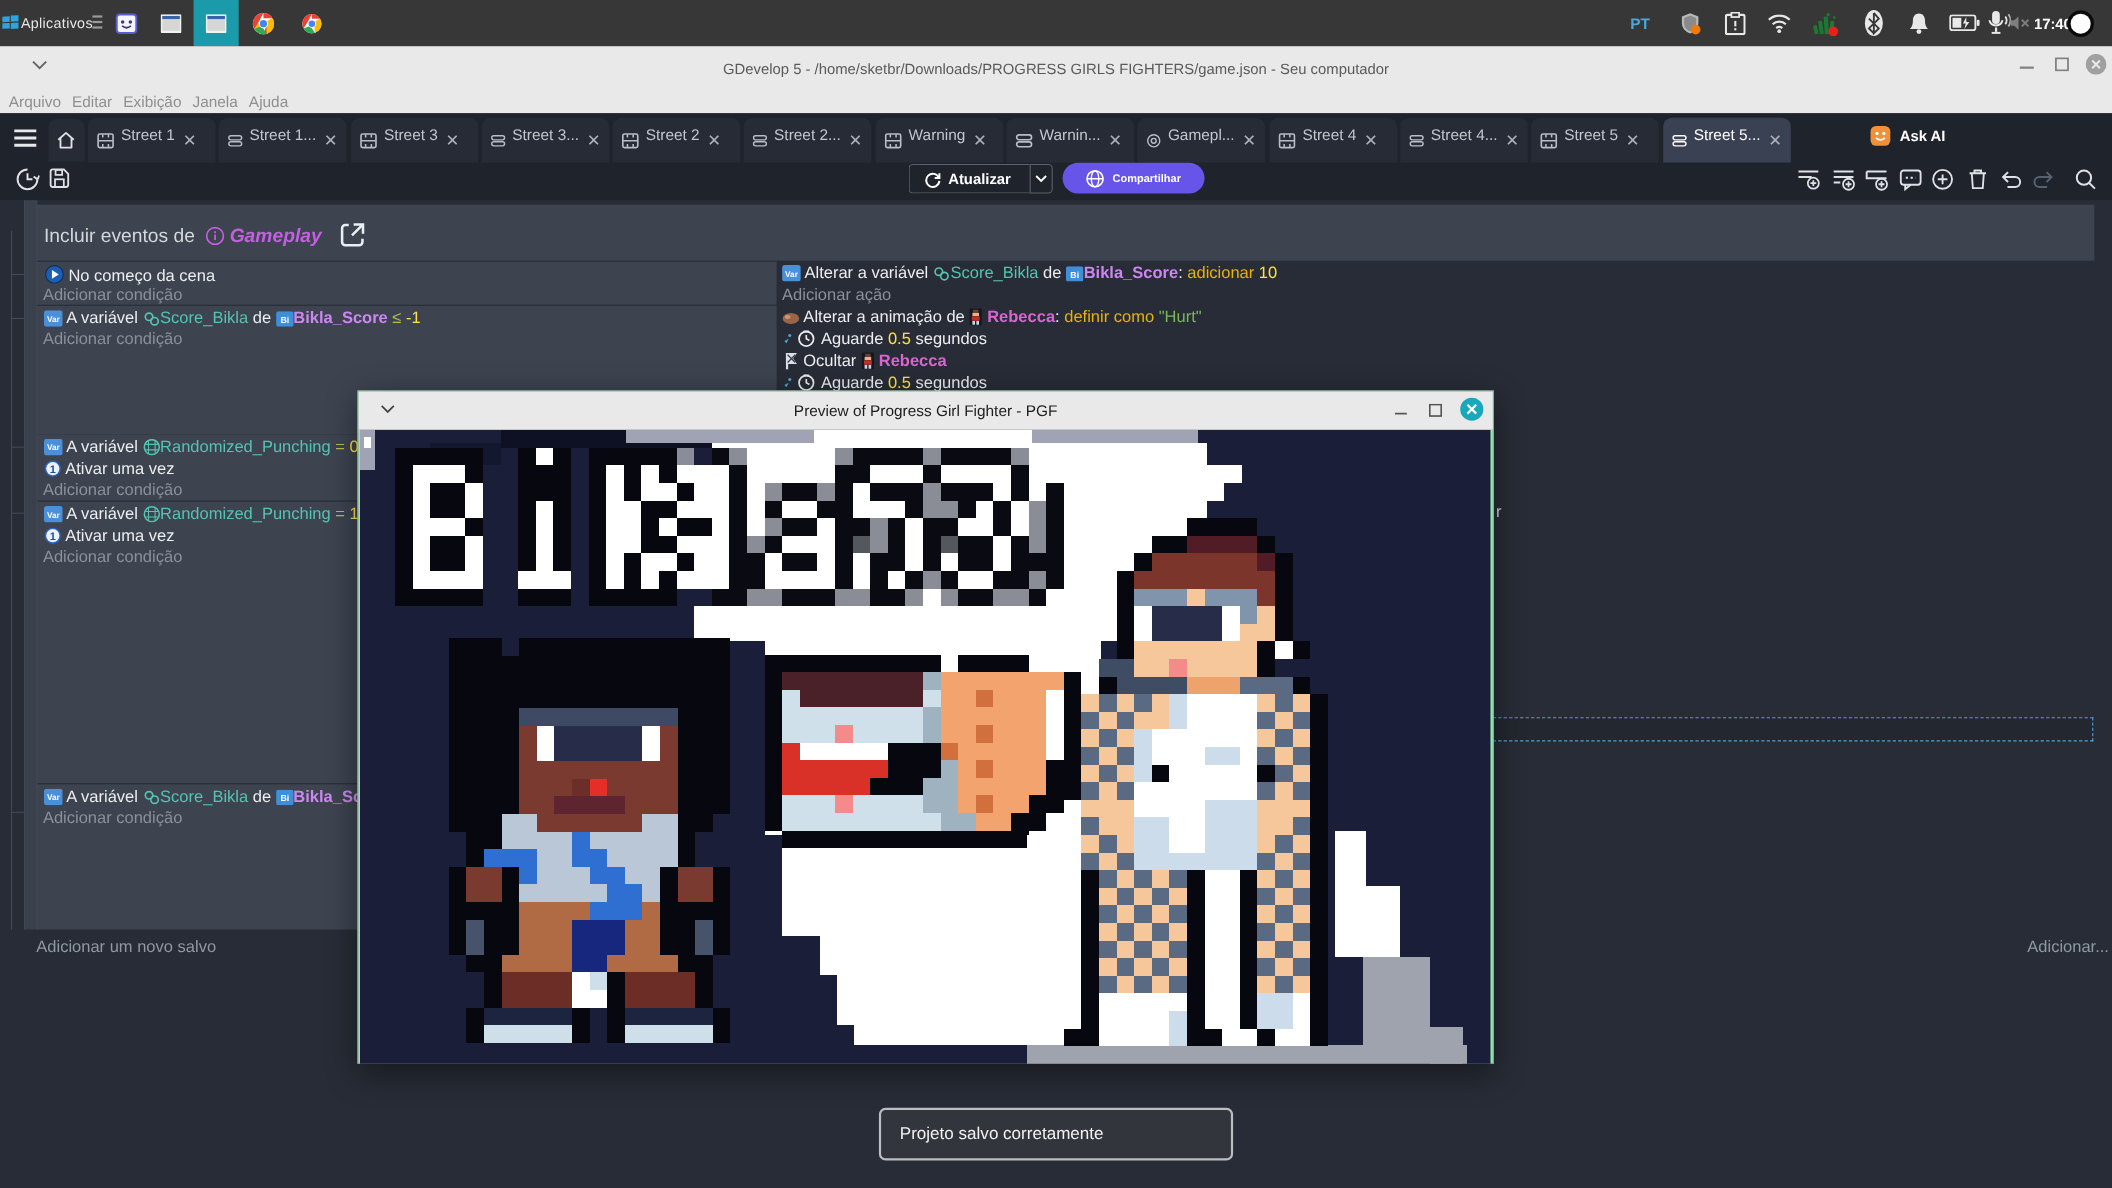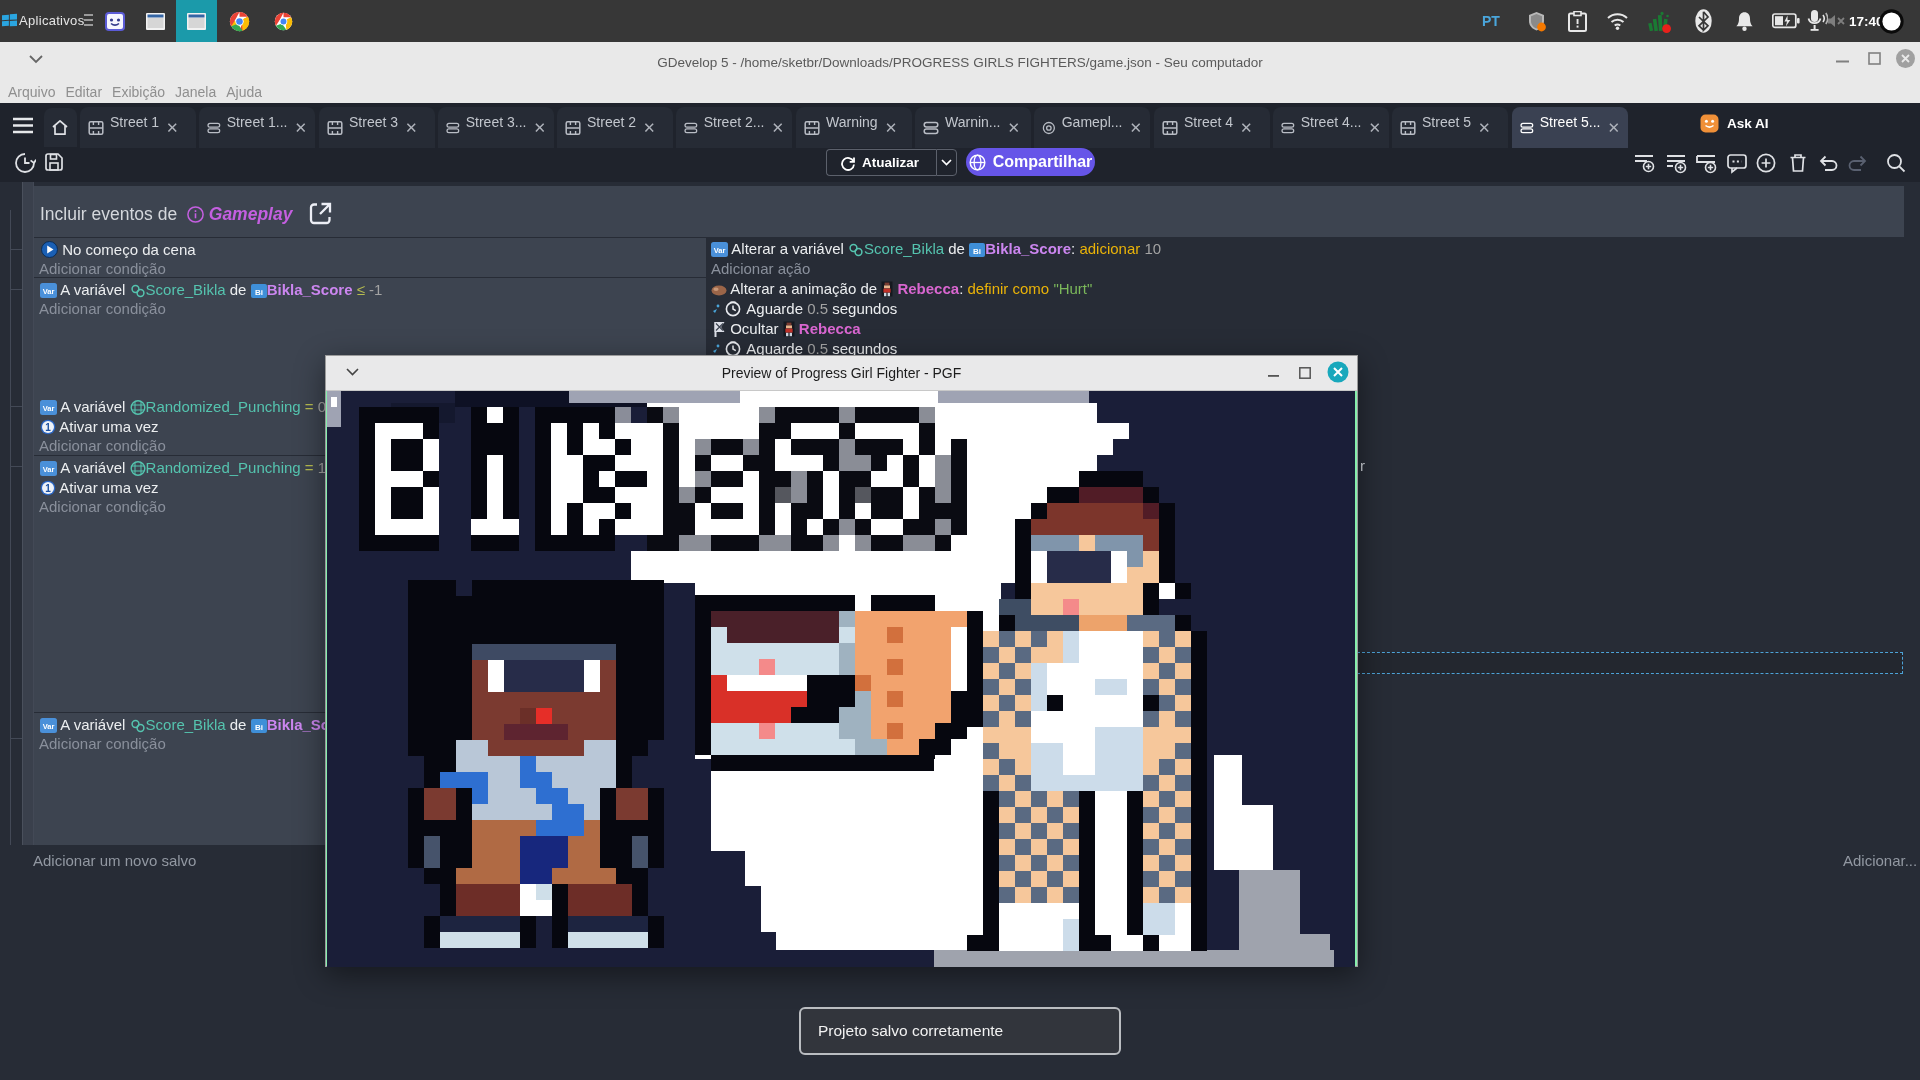--- a/index.html
+++ b/index.html
@@ -24,32 +24,32 @@
 .tab.active { background:#3a4152; color:#fff; }
 .tab .lbl { margin:0 7px 12px 6px; white-space:nowrap; }
 .tab .x { color:#aeb2ba; font-size:15px; }
 #toolbar { position:absolute; left:0; top:148px; width:1920px; height:34px; background:#1f232c; }
 .btn-atualizar { position:absolute; left:826px; top:149px; width:110px; height:27px; border:1px solid #5c616c;
   border-right:none; border-radius:4px 0 0 4px; color:#fff; font-size:13.5px; font-weight:bold;
   display:flex; align-items:center; justify-content:center; }
 .btn-drop { position:absolute; left:936px; top:149px; width:21px; height:27px; border:1px solid #5c616c;
   border-radius:0 4px 4px 0; color:#fff; display:flex; align-items:center; justify-content:center; }
 .btn-compart { position:absolute; left:966px; top:148px; width:129px; height:28px; border-radius:14px;
-  background:#6655e8; color:#fff; font-size:16px; font-weight:bold; display:flex; align-items:center;
+  background:#6655e8; color:#fff; font-size:10px; font-weight:bold; display:flex; align-items:center;
   justify-content:center; }
 
 #events { position:absolute; left:0; top:182px; width:1920px; height:898px; background:#272c36; }
 .gutline { position:absolute; background:#434956; }
 .row { position:absolute; left:33px; width:1871px; background:#3d4450; }
 .row2 { position:absolute; left:33px; width:673px; background:#3d4450; }
 .etxt { position:absolute; color:#eceef0; font-size:15px; white-space:nowrap; }
 .etxt .tl { color:#55c4af; }
 .etxt .ob { color:#cc86f0; font-weight:bold; }
 .etxt .pu { color:#eab308; }
-.etxt .or { color:#a3a3a3; }
+.etxt .or { color:#fde047; }
 .etxt .ye { color:#b8bd50; }
 .etxt .pk { color:#d966d0; font-weight:bold; }
 .etxt .gr { color:#7bb85a; }
 .addc { position:absolute; color:#8a909c; font-size:15px; }
 .icn { display:inline-block; vertical-align:-3px; }
 
 #pwin { position:absolute; left:325px; top:355px; width:1033px; height:612px;
   border:1px solid #9b9b9b; background:#86efac; box-shadow:0 8px 28px rgba(0,0,0,0.45); }
 #pwin .ptitle { position:absolute; left:0; top:0; width:100%; height:35px; background:#e9e9ea;
   border-bottom:1px solid #c8c8c8; }

